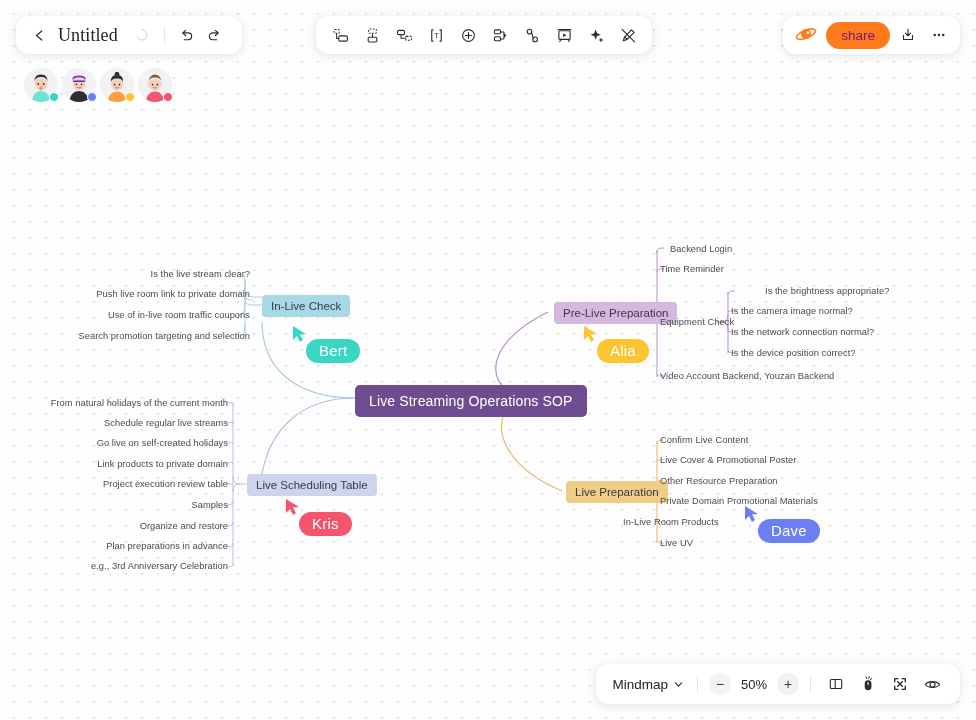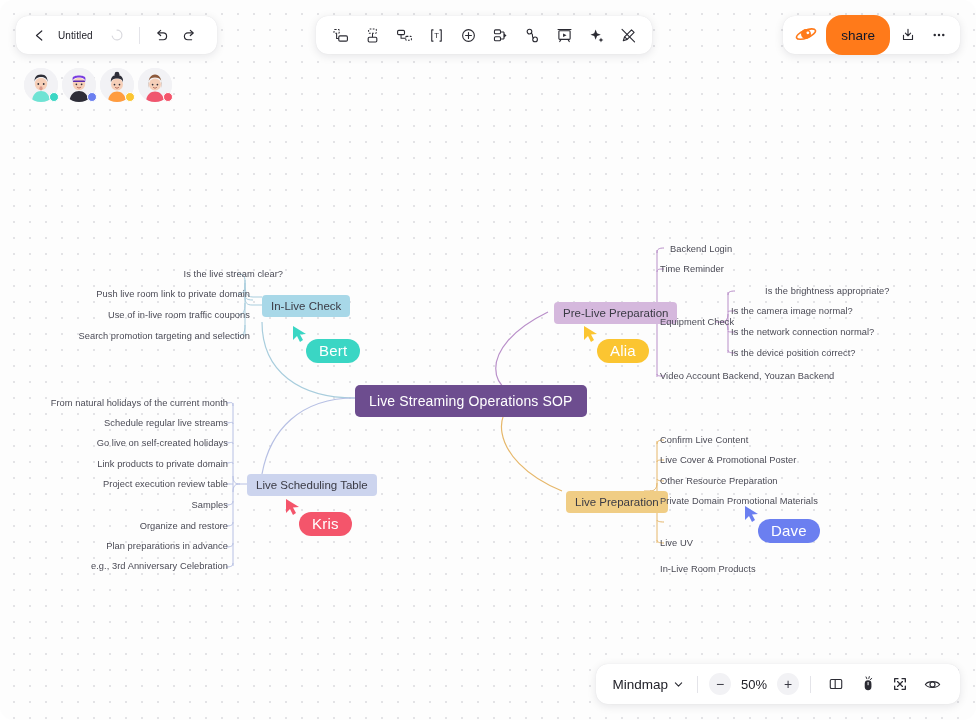--- a/index.html
+++ b/index.html
@@ -27,32 +27,32 @@
     border-radius: 12px;
     box-shadow: 0 2px 10px rgba(20,20,40,.10), 0 0 1px rgba(20,20,40,.10);
     display: flex;
     align-items: center;
   }
 
   
   #titlebar { left: 16px; top: 16px; height: 38px; padding: 0 14px 0 10px; gap: 2px; }
   .ticon { width: 26px; height: 26px; display: flex; align-items: center; justify-content: center;
            border-radius: 6px; cursor: pointer; color: #2b2b33; }
-  #doc-title { font-size: 10px; color: #22222a; padding: 0 9px 0 4px; letter-spacing: .1px; white-space: nowrap; }
+  #doc-title { font-size: 18px; color: #22222a; padding: 0 9px 0 4px; letter-spacing: .1px; white-space: nowrap; font-family: Liberation Serif, serif; }
   .vdiv { width: 1px; height: 17px; background: #e4e4e9; margin: 0 7px; }
 
   
   #maintoolbar { left: 316px; top: 16px; height: 38px; padding: 0 9px; gap: 2px; }
   #maintoolbar .ticon { width: 30px; height: 28px; }
 
   
   #righttoolbar { right: 16px; top: 16px; height: 38px; padding: 0 8px; gap: 5px; }
   #share-btn {
-    background: #ff7a1a; color: #0f172a; border: none; border-radius: 16px;
-    height: 40px; padding: 0 15px; font-size: 13.5px; cursor: pointer;
+    background: #ff7a1a; color: #701a75; border: none; border-radius: 16px;
+    height: 27px; padding: 0 15px; font-size: 13.5px; cursor: pointer;
     font-family: "Liberation Sans", sans-serif;
   }
 
   
   #avatars { position: absolute; left: 24px; top: 68px; display: flex; gap: 4px; }
   .av-wrap { position: relative; width: 34px; height: 34px; }
   .av { width: 34px; height: 34px; border-radius: 50%; overflow: hidden; background: #f1f1f4; }
   .dot { position: absolute; right: -1px; bottom: 0px; width: 10px; height: 10px;
          border-radius: 50%; border: 1.6px solid #fff; }
 
@@ -168,23 +168,23 @@
   <div id="canvas">
 
     <div class="node root" style="left:355px; top:385px;">Live Streaming Operations SOP</div>
 
     <div class="node branch" style="left:262px; top:295px; background:#a8d8e8;">In-Live Check</div>
 
     <div class="node branch" style="left:247px; top:474px; background:#ccd4ee;">Live Scheduling Table</div>
 
     <div class="node branch" style="left:554px; top:302px; background:#d5b8dd;text-align:center;">Pre-Live Preparation</div>
 
-    <div class="node branch" style="left:566px; top:481px; background:#f0cd85;margin-top:10px;">Live Preparation</div>
-
-    <div class="leaf l" style="left:250px; top:269px;margin-left:33px;">Is the live stream clear?</div>
+    <div class="node branch" style="left:566px; top:481px; background:#f0cd85;">Live Preparation</div>
+
+    <div class="leaf l" style="left:250px; top:269px;">Is the live stream clear?</div>
     <div class="leaf l" style="left:250px; top:289px;">Push live room link to private domain</div>
     <div class="leaf l" style="left:250px; top:310px;">Use of in-live room traffic coupons</div>
     <div class="leaf l" style="left:250px; top:331px;">Search promotion targeting and selection</div>
 
     <div class="leaf l" style="left:228px; top:398px;">From natural holidays of the current month</div>
     <div class="leaf l" style="left:228px; top:418px;">Schedule regular live streams</div>
     <div class="leaf l" style="left:228px; top:438px;">Go live on self-created holidays</div>
     <div class="leaf l" style="left:228px; top:459px;text-align:center;">Link products to private domain</div>
     <div class="leaf l" style="left:228px; top:479px;">Project execution review table</div>
     <div class="leaf l" style="left:228px; top:500px;">Samples</div>
@@ -199,21 +199,21 @@
 
     <div class="leaf r" style="left:765px; top:286px;">Is the brightness appropriate?</div>
     <div class="leaf r" style="left:731px; top:306px;">Is the camera image normal?</div>
     <div class="leaf r" style="left:731px; top:327px;">Is the network connection normal?</div>
     <div class="leaf r" style="left:731px; top:348px;">Is the device position correct?</div>
 
     <div class="leaf r" style="left:660px; top:435px;">Confirm Live Content</div>
     <div class="leaf r" style="left:660px; top:455px;">Live Cover &amp; Promotional Poster</div>
     <div class="leaf r" style="left:660px; top:476px;">Other Resource Preparation</div>
     <div class="leaf r" style="left:660px; top:496px;">Private Domain Promotional Materials</div>
-    <div class="leaf r" style="left:660px; top:517px;margin-top:47px;">In-Live Room Products</div>
+    <div class="leaf r" style="left:623px; top:517px;">In-Live Room Products</div>
     <div class="leaf r" style="left:660px; top:538px;">Live UV</div>
 
     <div class="cursor" style="left:292px; top:325px;">
       <svg class="arrow" width="16" height="18" viewBox="0 0 16 18">
         <path d="M1 1 L1 15 L5 11 L8 17 L11 15 L8 9.5 L14 9 Z" fill="#3ad6c4"></path>
       </svg>
       <div class="tag" style="background:#3ad6c4;">Bert</div>
     </div>
 
     <div class="cursor" style="left:583px; top:325px;">

